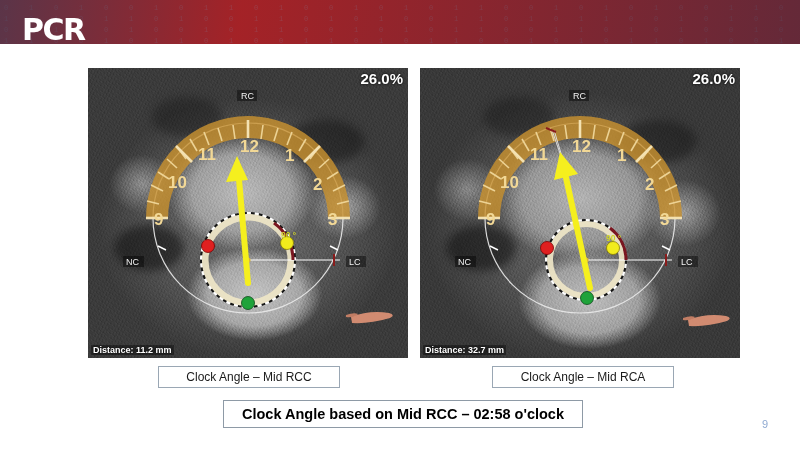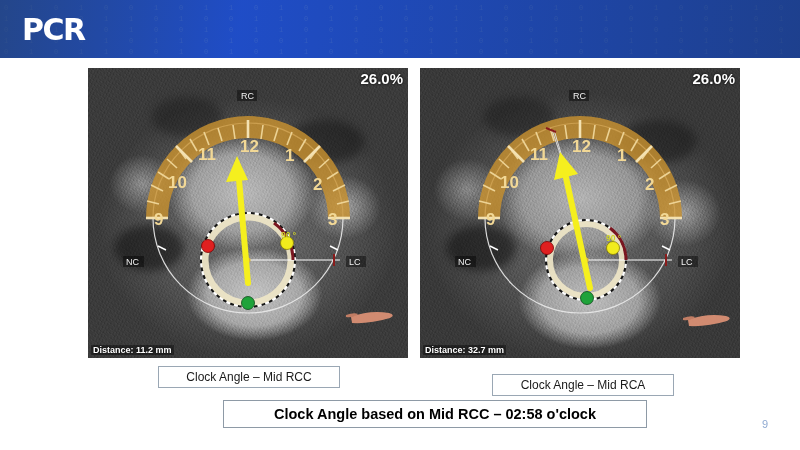--- a/index.html
+++ b/index.html
@@ -7,22 +7,22 @@
   body {
     font-family: "Liberation Sans", sans-serif;
     background: #ffffff;
     position: relative;
   }
 
   
   .header {
     position: absolute;
     left: 0; top: 0;
-    width: 800px; height: 58px;
-    background: #1d4ed8;
+    width: 800px; height: 44px;
+    background: #b91c1c;
     overflow: hidden;
   }
   .header-pattern {
     position: absolute;
     left: 0; top: 0; right: 0; bottom: 0;
     font-family: "Liberation Mono", monospace;
     font-size: 7px;
     line-height: 11px;
     letter-spacing: 8.3px;
     color: rgba(150,180,215,0.20);
@@ -140,26 +140,26 @@
     border: 1px solid #9aa7b4;
     background: #ffffff;
     display: flex;
     align-items: center;
     justify-content: center;
     font-size: 12px;
     color: #1a1a1a;
     white-space: nowrap;
   }
   #cap-left  { left: 158px; top: 366px; width: 182px; height: 22px; }
-  #cap-right { left: 492px; top: 366px; width: 182px; height: 22px; margin-top: 8px; }
+  #cap-right { left: 492px; top: 366px; width: 182px; height: 22px; }
 
   .summary-box {
     position: absolute;
     left: 223px; top: 400px;
-    width: 424px; height: 28px;
+    width: 360px; height: 28px;
     border: 1px solid #8e9aa6;
     background: #ffffff;
     display: flex;
     align-items: center;
     justify-content: center;
     font-size: 14.5px;
     font-weight: bold;
     color: #000000;
     white-space: nowrap;
   }

